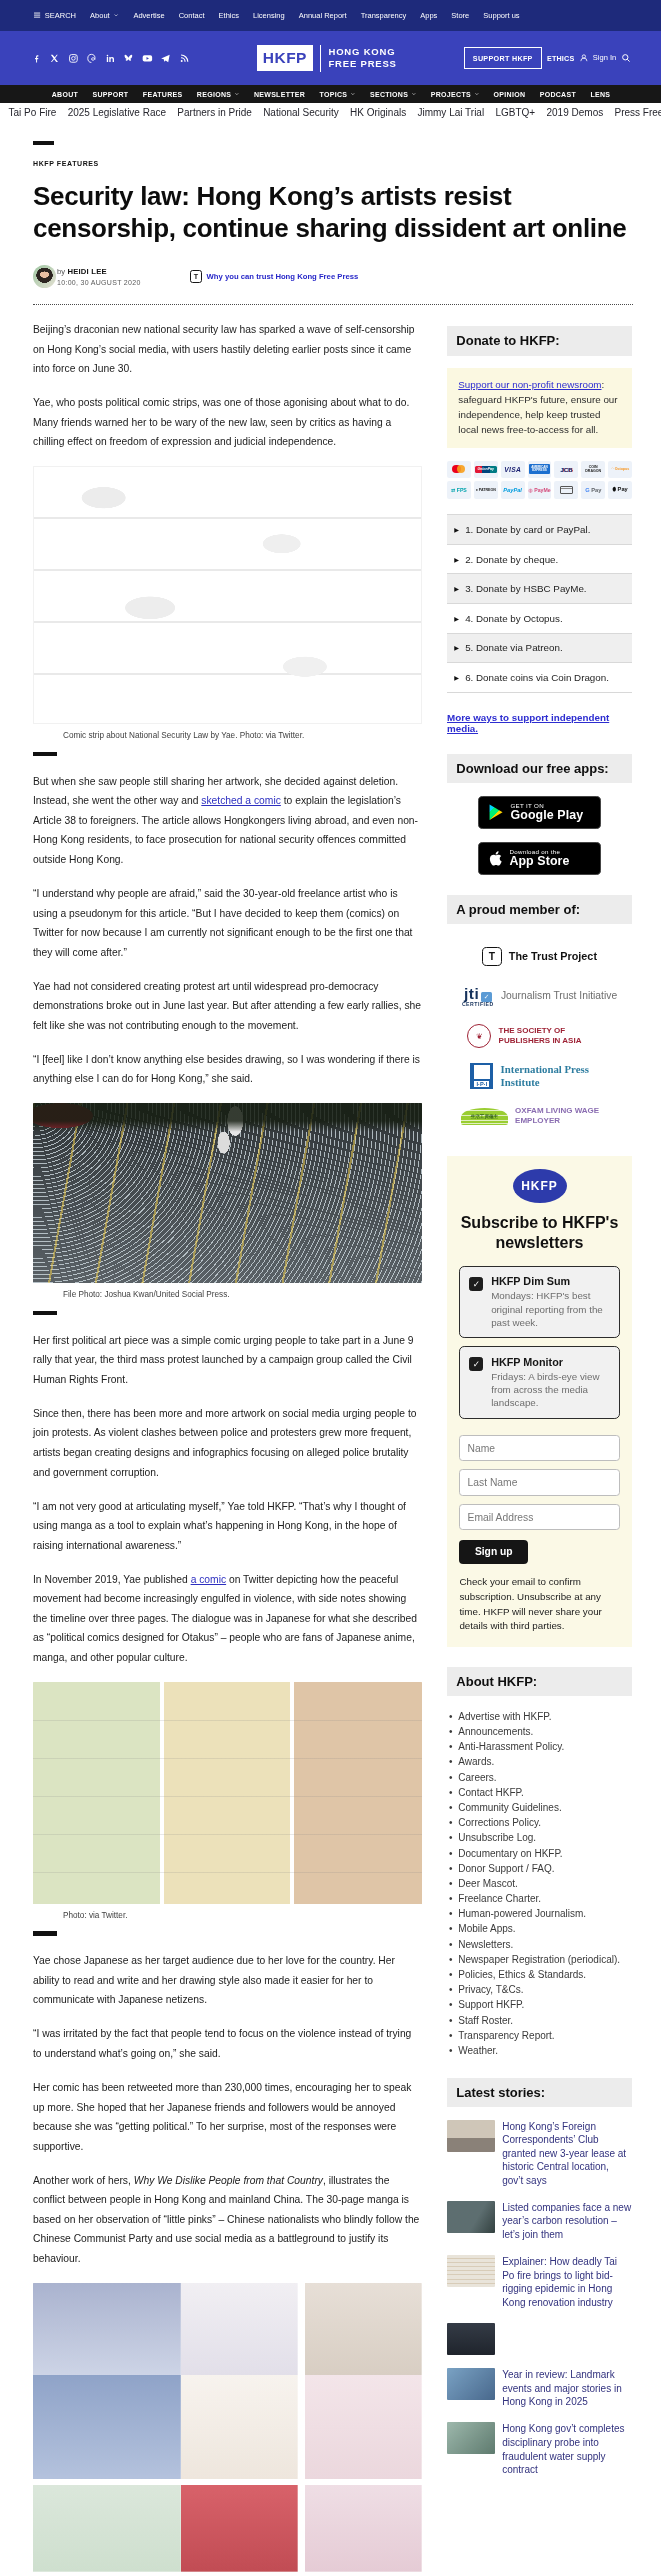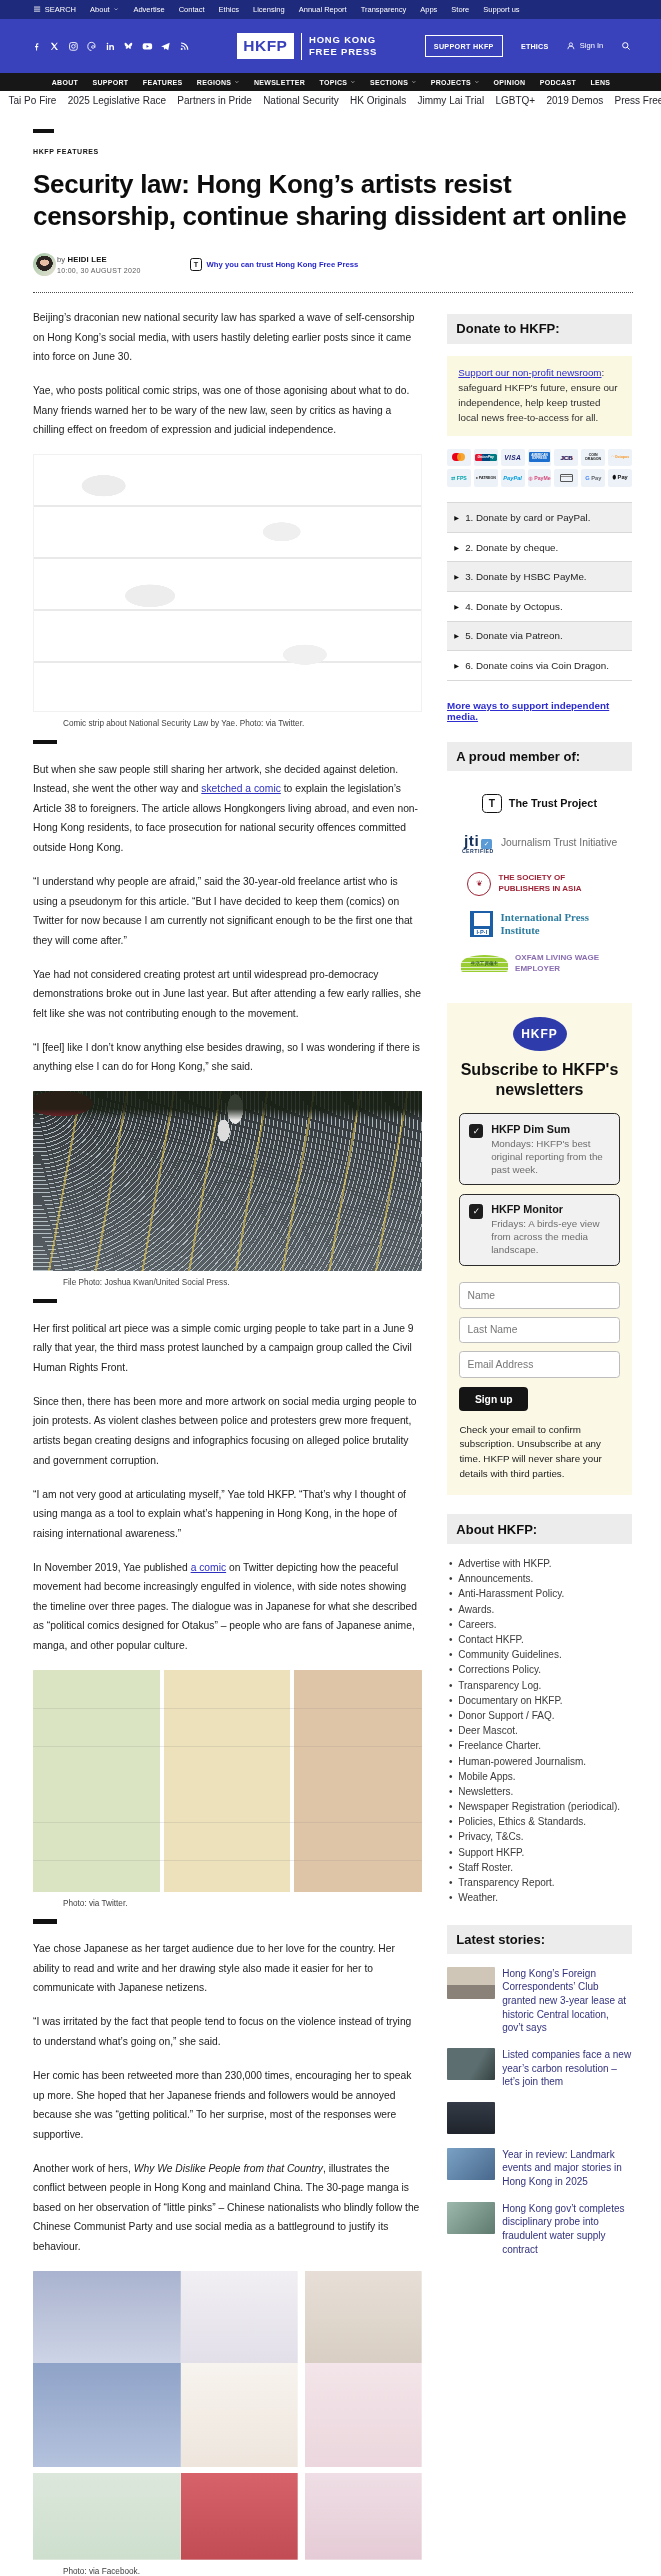--- a/index.html
+++ b/index.html
@@ -6,35 +6,35 @@
     --navy:#1e2a7b; --blue:#3a42bb; --dark:#161616; --link:#2d2fc0;
     --ticker:#2b3cbe; --sidehead:#ececec; --yellow:#fbf8e1; --teal:#2ab5c8;
     --story:#32327e; --body:#212121; --cap:#3f3f3f;
   }
   *{margin:0;padding:0;box-sizing:border-box;}
   html,body{width:662px;background:#fff;}
   body{font-family:"Liberation Sans","DejaVu Sans",sans-serif;color:var(--body);}
   .page{width:662px;height:3091px;overflow:hidden;background:#fff;}
 
   
-  .topbar{background:var(--navy);height:19px;display:flex;align-items:center;padding:0 33px;gap:14px;}
+  .topbar{background:var(--navy);height:31px;display:flex;align-items:center;padding:0 33px;gap:14px;}
   .topbar .tb-item{color:#fff;font-size:7.5px;display:flex;align-items:center;gap:3.6px;cursor:pointer;white-space:nowrap;}
   .tb-item .ticon{width:8.2px;height:8.2px;display:inline-flex;}
   .tb-item .chev{width:6.2px;height:6.2px;display:inline-flex;opacity:.9;}
 
   
   .header{background:var(--blue);height:54px;display:flex;align-items:center;justify-content:space-between;padding:0 31px;}
   .socials{display:flex;align-items:center;gap:7.7px;}
   .sicon{width:10.8px;height:10.8px;color:#fff;display:inline-flex;cursor:pointer;}
   .sicon svg{width:100%;height:100%;}
   .logo{display:flex;align-items:center;gap:7.2px;cursor:pointer;}
   .logo-box{background:#fff;color:var(--blue);font-weight:800;font-size:15.5px;letter-spacing:0.5px;padding:3.6px 6.2px;}
   .logo-div{width:1px;height:27px;background:#fff;}
   .logo-text{color:#fff;font-weight:800;font-size:9.5px;letter-spacing:0.8px;line-height:1.3;}
-  .h-actions{display:flex;align-items:center;gap:18px;}
+  .h-actions{display:flex;align-items:center;gap:5px;}
   .support-btn{border:0.8px solid #fff;color:#fff;font-weight:700;font-size:7.2px;padding:5.7px 8.2px;letter-spacing:0.3px;cursor:pointer;white-space:nowrap;}
   .h-link{color:#fff;font-weight:700;font-size:7.2px;letter-spacing:0.2px;cursor:pointer;}
   .signin{display:flex;align-items:center;gap:3.6px;color:#fff;font-size:7.5px;cursor:pointer;}
   .hicon{width:9.8px;height:9.8px;color:#fff;display:inline-flex;}
   .hicon svg{width:100%;height:100%;}
 
   
   .nav{background:#171717;height:18px;display:flex;align-items:center;justify-content:center;gap:14.4px;}
   .nav-item{color:#fff;font-weight:700;font-size:7px;letter-spacing:0.3px;display:flex;align-items:center;gap:2.6px;cursor:pointer;white-space:nowrap;}
   .nav-item .chev{width:5.7px;height:5.7px;display:inline-flex;}
@@ -513,20 +513,39 @@
                 <span>5. Donate via Patreon.</span>
               </div>
               <div class="donate-row">
                 <span class="arrow">▶</span>
                 <span>6. Donate coins via Coin Dragon.</span>
               </div>
             </div>
         <a class="more-link">More ways to support independent media.</a>
       </section>
 
+      <section class="side-section">
+        <div class="side-header">Download our free apps:</div>
+        <div class="badge-app">
+          <span class="gp-tri"></span>
+          <span>
+                <div class="l1">GET IT ON</div>
+          <div class="l2">Google Play</div>
+              </span>
+        </div>
+        <div class="badge-app">
+          <span class="apple-glyph" id="apple-icon"><svg viewBox="0 0 24 28" fill="currentColor">
+                  <path d="M19.5 14.8c0-3 2.5-4.5 2.6-4.6-1.4-2.1-3.6-2.4-4.4-2.4-1.9-.2-3.6 1.1-4.6 1.1-1 0-2.4-1.1-4-1.1-2 .1-3.9 1.2-5 3-2.1 3.7-.5 9.1 1.5 12.1 1 1.5 2.2 3.1 3.8 3 1.5-.1 2.1-1 4-1s2.4 1 4 .9c1.7 0 2.7-1.5 3.7-3 1.2-1.7 1.6-3.4 1.7-3.5-.1 0-3.2-1.2-3.3-4.5zM16.4 5.8c.8-1 1.4-2.4 1.2-3.8-1.2 0-2.7.8-3.5 1.8-.8.9-1.5 2.3-1.3 3.7 1.4.1 2.8-.7 3.6-1.7z"></path>
+                </svg></span>
+          <span>
+                <div class="l1">Download on the</div>
+          <div class="l2">App Store</div>
+              </span>
+        </div>
+      </section>
 
       <section class="side-section">
         <div class="side-header">A proud member of:</div>
         <div id="members-list">
               <div class="member">
                 <span class="tp-box">T</span>
                 <span class="tp-text">The Trust Project</span>
               </div>
               <div class="member">
                 <span class="jti-mark"><span class="jti-big">jti</span><span class="jti-check">✓</span><div class="jti-cert">CERTIFIED</div></span>
@@ -578,21 +597,21 @@
         <div class="side-header">About HKFP:</div>
         <ul class="about-list" id="about-list">
               <li>Advertise with HKFP.</li>
               <li>Announcements.</li>
               <li>Anti-Harassment Policy.</li>
               <li>Awards.</li>
               <li>Careers.</li>
               <li>Contact HKFP.</li>
               <li>Community Guidelines.</li>
               <li>Corrections Policy.</li>
-              <li>Transparency Log.</li>
+              <li>Unsubscribe Log.</li>
               <li>Documentary on HKFP.</li>
               <li>Donor Support / FAQ.</li>
               <li>Deer Mascot.</li>
               <li>Freelance Charter.</li>
               <li>Human-powered Journalism.</li>
               <li>Mobile Apps.</li>
               <li>Newsletters.</li>
               <li>Newspaper Registration (periodical).</li>
               <li>Policies, Ethics &amp; Standards.</li>
               <li>Privacy, T&amp;Cs.</li>
@@ -608,20 +627,24 @@
         <div id="latest-list">
               <div class="story">
                 <div class="story-thumb thumb-fcc-building"></div>
                 <div class="story-title">Hong Kong’s Foreign Correspondents’ Club granted new 3-year lease at historic Central location, gov’t says</div>
               </div>
               <div class="story">
                 <div class="story-thumb thumb-opinion"></div>
                 <div class="story-title">Listed companies face a new year’s carbon resolution – let’s join them</div>
               </div>
               <div class="story">
+                <div class="story-thumb thumb-explainer-documents"></div>
+                <div class="story-title">Explainer: How deadly Tai Po fire brings to light bid-rigging epidemic in Hong Kong renovation industry</div>
+              </div>
+              <div class="story">
                 <div class="story-thumb thumb-police"></div>
               </div>
               <div class="story">
                 <div class="story-thumb thumb-year-review"></div>
                 <div class="story-title">Year in review: Landmark events and major stories in Hong Kong in 2025</div>
               </div>
               <div class="story">
                 <div class="story-thumb thumb-water-supply"></div>
                 <div class="story-title">Hong Kong gov’t completes disciplinary probe into fraudulent water supply contract</div>
               </div>

